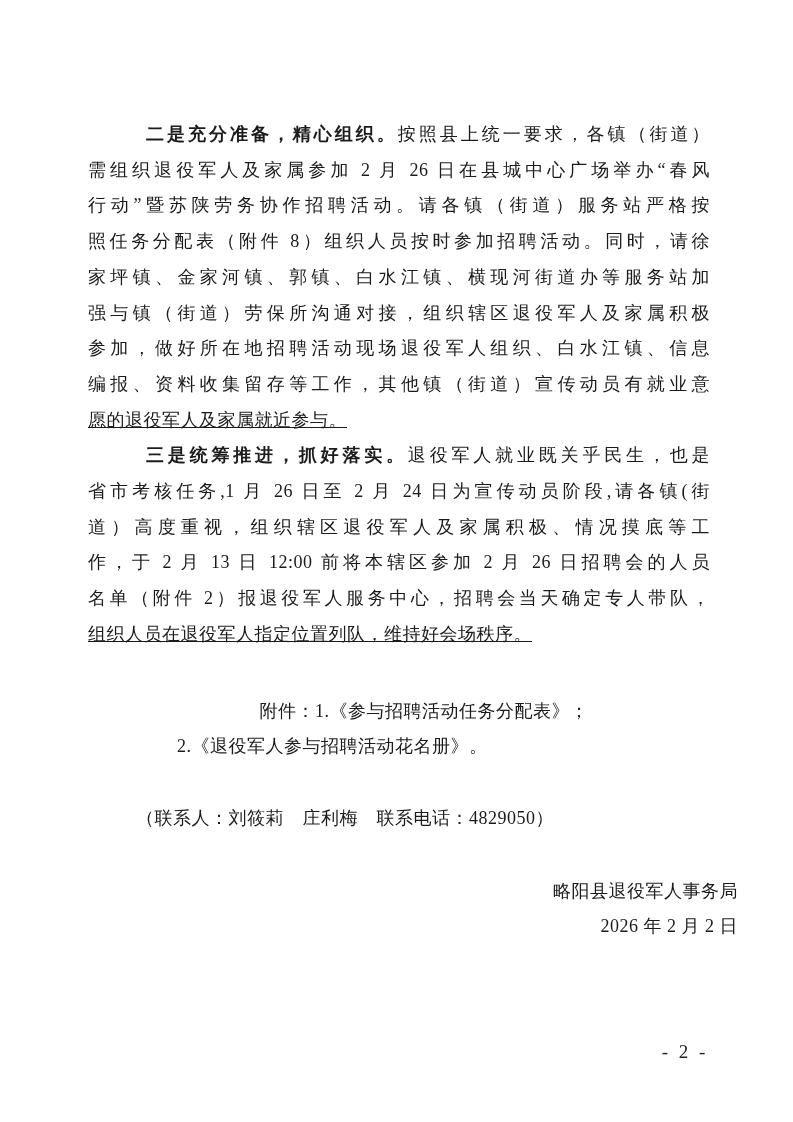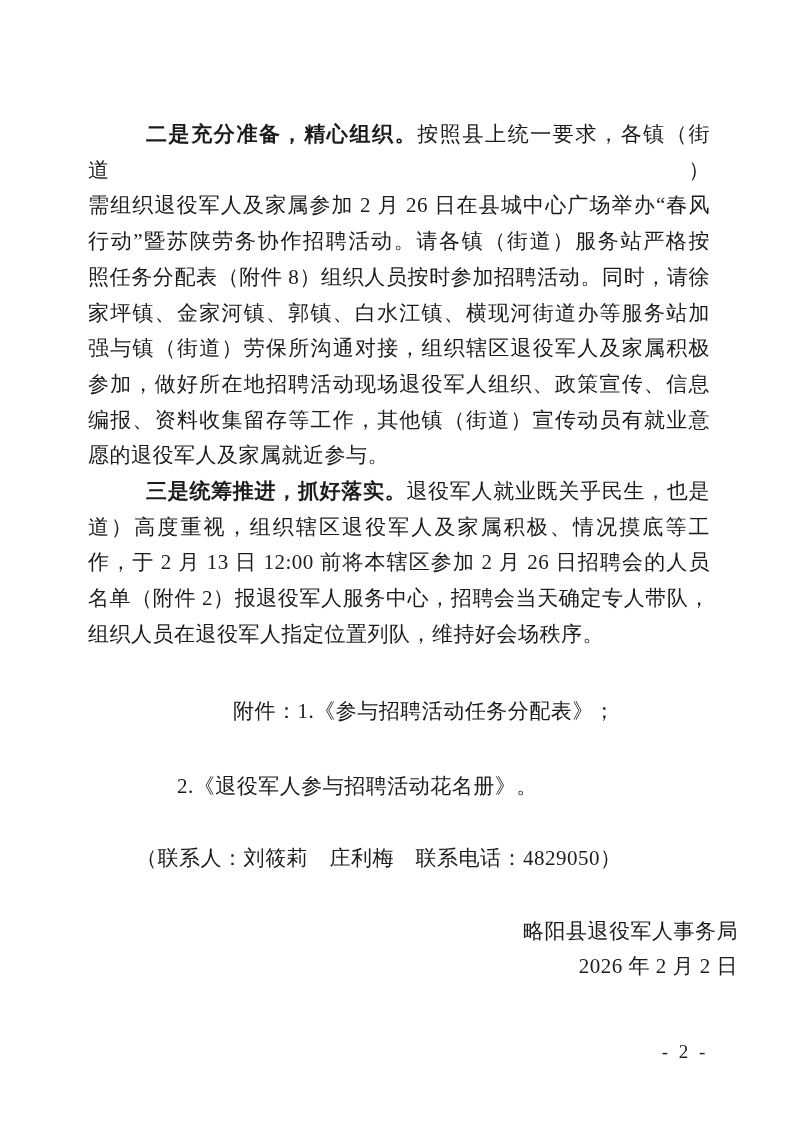--- a/index.html
+++ b/index.html
@@ -18,45 +18,45 @@
   .sheet {
     position: absolute;
     inset: 0;
     background: #ffffff;
   }
   .content {
     position: absolute;
     left: 88px;
     top: 117px;
     width: 622px;
-    font-size: 21px;
+    font-size: 18px;
     line-height: 35.7px;
     letter-spacing: 0.5px;
   }
   .line {
     text-align: justify;
     text-align-last: justify;
   }
   .line.last {
     text-align-last: left;
+    text-decoration: underline;
   }
   .line.lead-line {
     text-indent: 58px;
   }
   .lead {
     font-weight: 700;
   }
   .attach1 {
     margin-top: 41px;
     margin-left: 50px;
     text-align: center;
   }
   .attach2 {
     margin-left: 89px;
-    margin-top: 40px;
   }
   .contact {
     margin-top: 36px;
     margin-left: 48px;
   }
   .signature {
     margin-top: 37px;
     margin-left: 280px;
     width: 370px;
     text-align: right;
@@ -80,27 +80,28 @@
   <div class="content">
 
     <div class="line lead-line">
       <span class="lead">二是充分准备，精心组织。</span><span>按照县上统一要求，各镇（街道）</span>
     </div>
     <div class="line">需组织退役军人及家属参加 2 月 26 日在县城中心广场举办“春风</div>
     <div class="line">行动”暨苏陕劳务协作招聘活动。请各镇（街道）服务站严格按</div>
     <div class="line">照任务分配表（附件 8）组织人员按时参加招聘活动。同时，请徐</div>
     <div class="line">家坪镇、金家河镇、郭镇、白水江镇、横现河街道办等服务站加</div>
     <div class="line">强与镇（街道）劳保所沟通对接，组织辖区退役军人及家属积极</div>
-    <div class="line">参加，做好所在地招聘活动现场退役军人组织、政策宣传、信息</div>
+    <div class="line">参加，做好所在地招聘活动现场退役军人组织、白水江镇、信息</div>
     <div class="line">编报、资料收集留存等工作，其他镇（街道）宣传动员有就业意</div>
     <div class="line last">愿的退役军人及家属就近参与。</div>
 
     <div class="line lead-line">
       <span class="lead">三是统筹推进，抓好落实。</span><span>退役军人就业既关乎民生，也是</span>
     </div>
+    <div class="line">省市考核任务,1 月 26 日至 2 月 24 日为宣传动员阶段,请各镇(街</div>
     <div class="line">道）高度重视，组织辖区退役军人及家属积极、情况摸底等工</div>
     <div class="line">作，于 2 月 13 日 12:00 前将本辖区参加 2 月 26 日招聘会的人员</div>
     <div class="line">名单（附件 2）报退役军人服务中心，招聘会当天确定专人带队，</div>
     <div class="line last">组织人员在退役军人指定位置列队，维持好会场秩序。</div>
 
     <div class="attach attach1">附件：1.《参与招聘活动任务分配表》；</div>
     <div class="attach attach2">2.《退役军人参与招聘活动花名册》。</div>
 
     <div class="contact">（联系人：刘筱莉　庄利梅　联系电话：4829050）</div>
 

